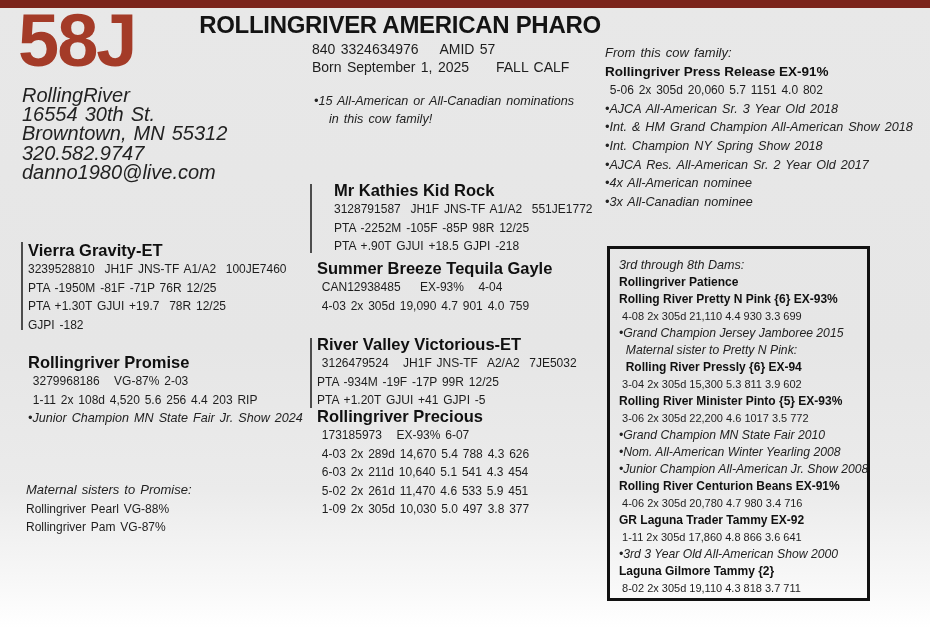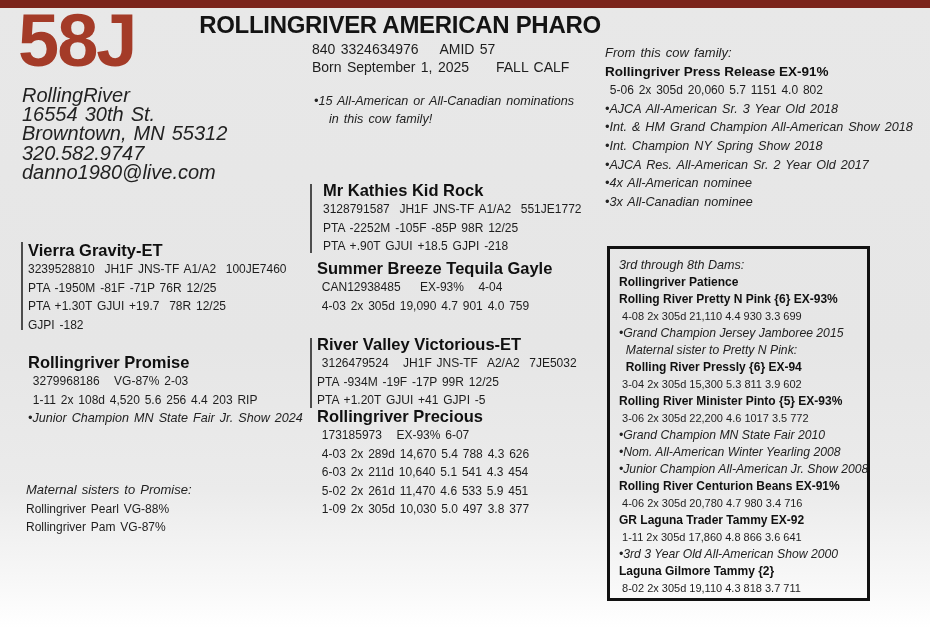--- a/index.html
+++ b/index.html
@@ -99,21 +99,21 @@
       <div class="line award">•Junior Champion MN State Fair Jr. Show 2024</div>
     </div>
 
   <div class="block" style="left:26px; top:481px;">
       <div class="line note">Maternal sisters to Promise:</div>
       <div class="line info">Rollingriver Pearl VG-88%</div>
       <div class="line info">Rollingriver Pam VG-87%</div>
     </div>
 
   <div class="bracket" style="left:310px; top:184px; height:69px;"></div>
-  <div class="block" style="left:323px; top:180px;">
+  <div class="block" style="left:334px; top:180px;">
       <div class="line name">Mr Kathies Kid Rock</div>
       <div class="line info">3128791587  JH1F JNS-TF A1/A2  551JE1772</div>
       <div class="line info">PTA -2252M -105F -85P 98R 12/25</div>
       <div class="line info">PTA +.90T GJUI +18.5 GJPI -218</div>
     </div>
 
   <div class="block" style="left:317px; top:258px;">
       <div class="line name">Summer Breeze Tequila Gayle</div>
       <div class="line info"> CAN12938485    EX-93%   4-04</div>
       <div class="line info"> 4-03 2x 305d 19,090 4.7 901 4.0 759</div>

